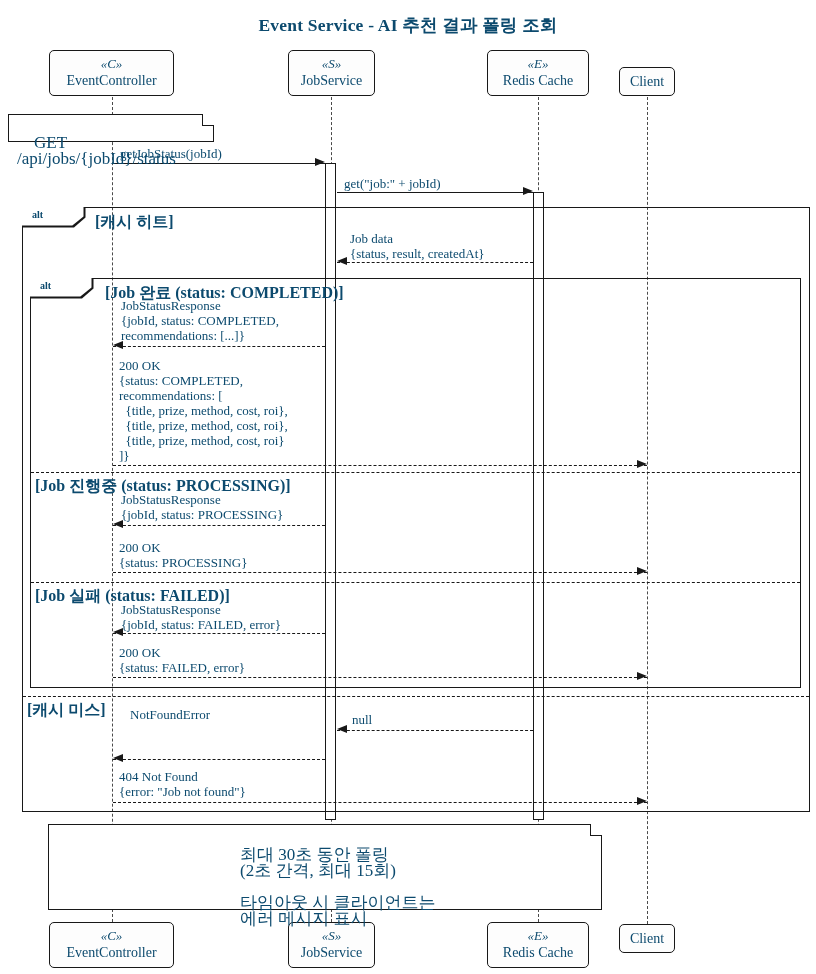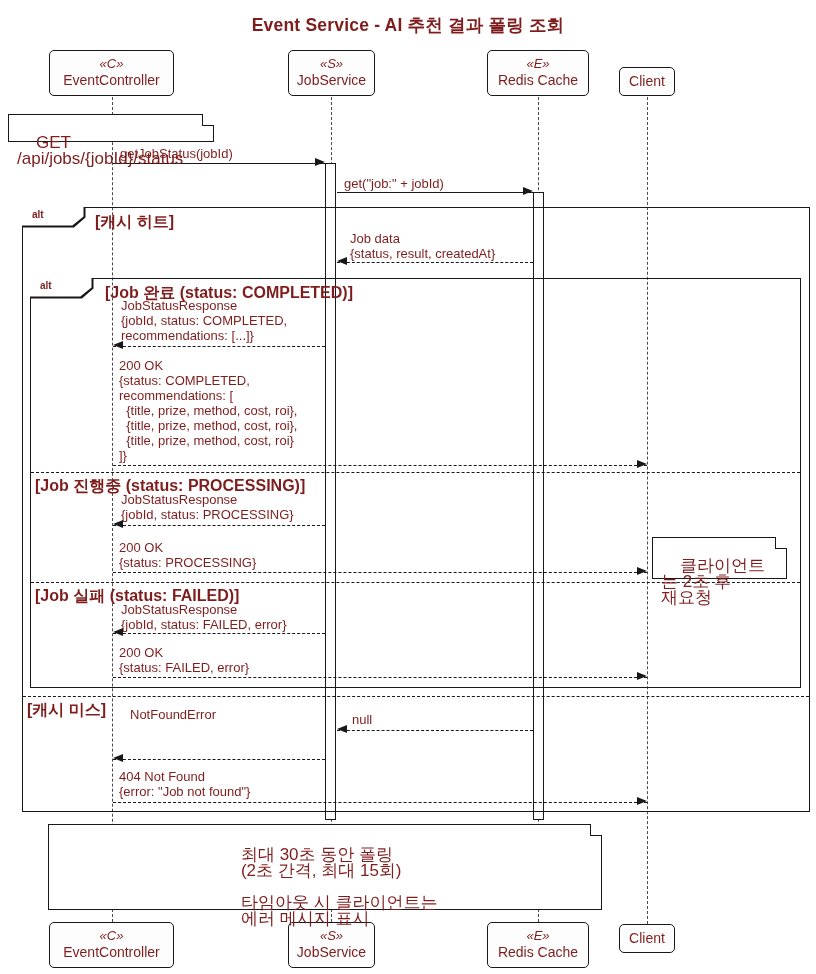--- a/index.html
+++ b/index.html
@@ -1,17 +1,17 @@
 <!DOCTYPE html>
 <html><head>
 <meta charset="utf-8">
 <style>
   html,body{margin:0;padding:0;background:#fff;}
   .diagram{position:relative;width:816px;height:974px;background:#ffffff;
-    font-family:Liberation Sans, sans-serif;color:#7f1d1d;overflow:hidden;}
+    font-family:Liberation Serif, serif;color:#0c4a6e;overflow:hidden;}
   .title{position:absolute;top:13px;left:0;width:100%;text-align:center;
     font-size:17.5px;font-weight:bold;letter-spacing:.2px;}
   .lifeline{position:absolute;width:0;border-left:1px dashed #4a4a4a;}
   .box{position:absolute;border:1.5px solid #181818;border-radius:5px;background:#fdfdfd;
     display:flex;flex-direction:column;align-items:center;justify-content:center;line-height:1.25;}
   .stype{font-style:italic;font-size:13px;}
   .pname{font-size:14px;}
   .act{position:absolute;width:9px;background:#ffffff;border:1.5px solid #181818;}
   .frame{position:absolute;border:1.5px solid #181818;background:transparent;}
   .pent{position:absolute;left:-1.5px;top:-1.5px;width:64px;height:21px;
@@ -189,25 +189,20 @@
 {error: "Job not found"}</span>
     <div class="mline dash" style="left:113px;top:802px;width:534px;"></div>
     <div class="ah ah-r" style="left:637px;top:797px;"></div>
   </div>
 
   <div class="note note-pad" style="left:8px;top:114px;width:188px;height:18px;">
     <span>GET /api/jobs/{jobId}/status</span>
     <div class="fold"></div>
   </div>
 
-  <div class="note note-pad" style="left:652px;top:537px;width:117px;height:32px;">
-    <span>클라이언트는 2초 후
-재요청</span>
-    <div class="fold"></div>
-  </div>
 
   <div class="note" style="left:48px;top:824px;width:552px;height:84px;">
     <div class="center-block">
       <span>최대 30초 동안 폴링
 (2초 간격, 최대 15회)
 
 타임아웃 시 클라이언트는
 에러 메시지 표시</span>
     </div>
     <div class="fold"></div>

